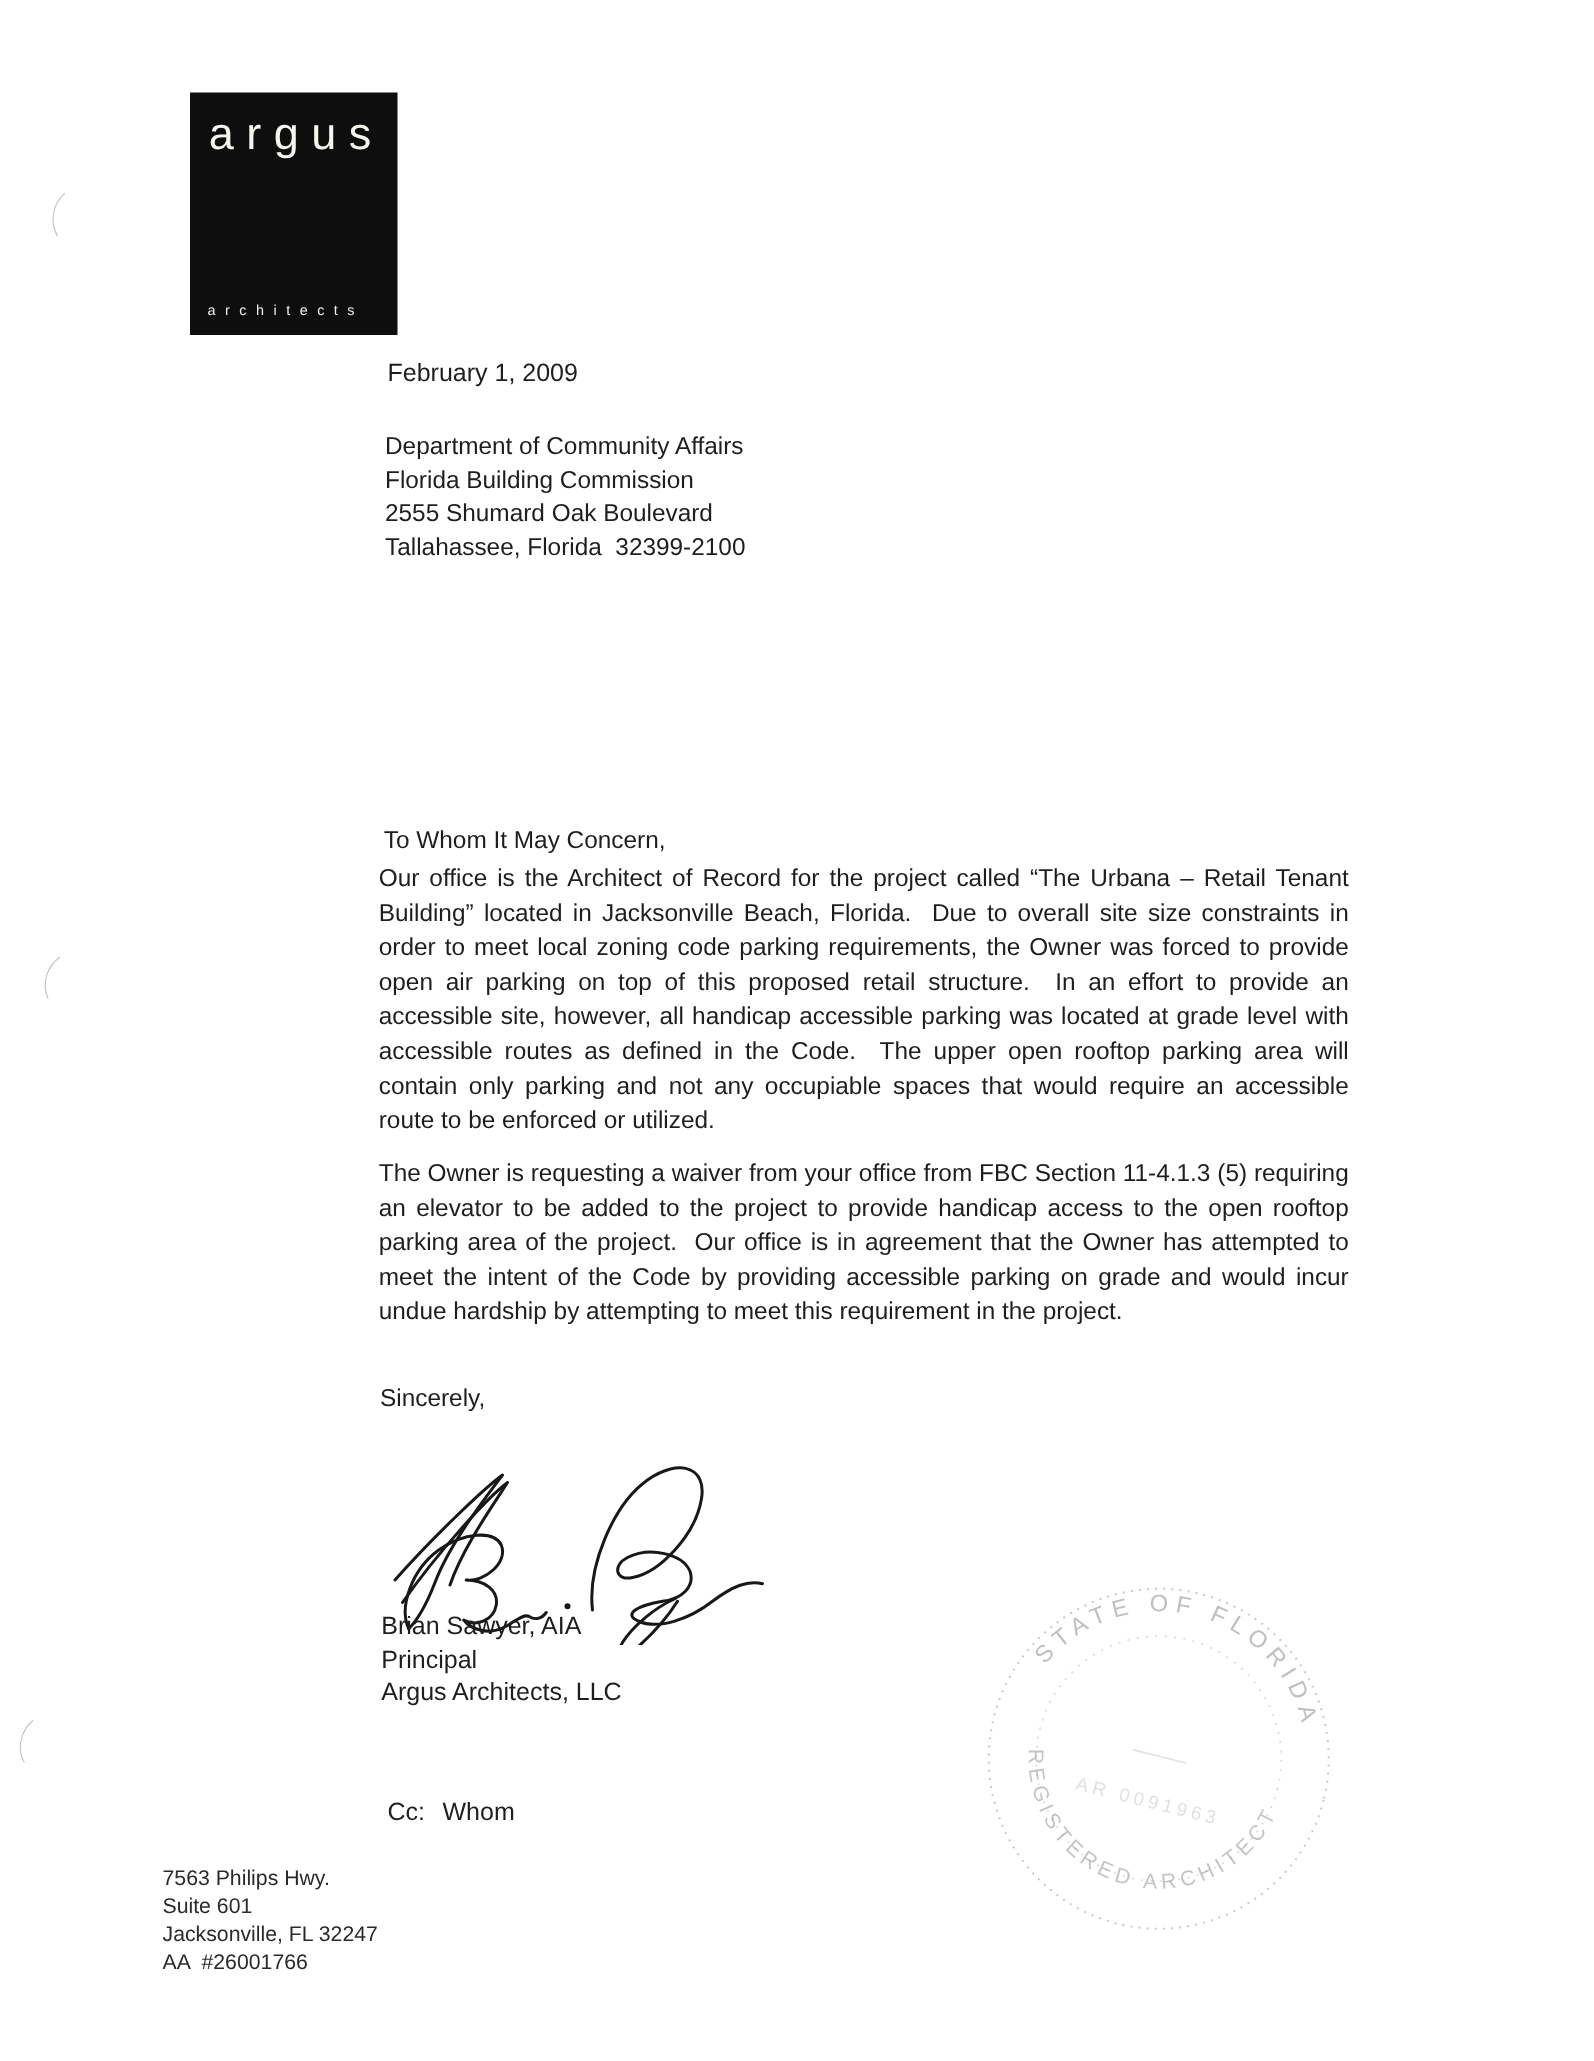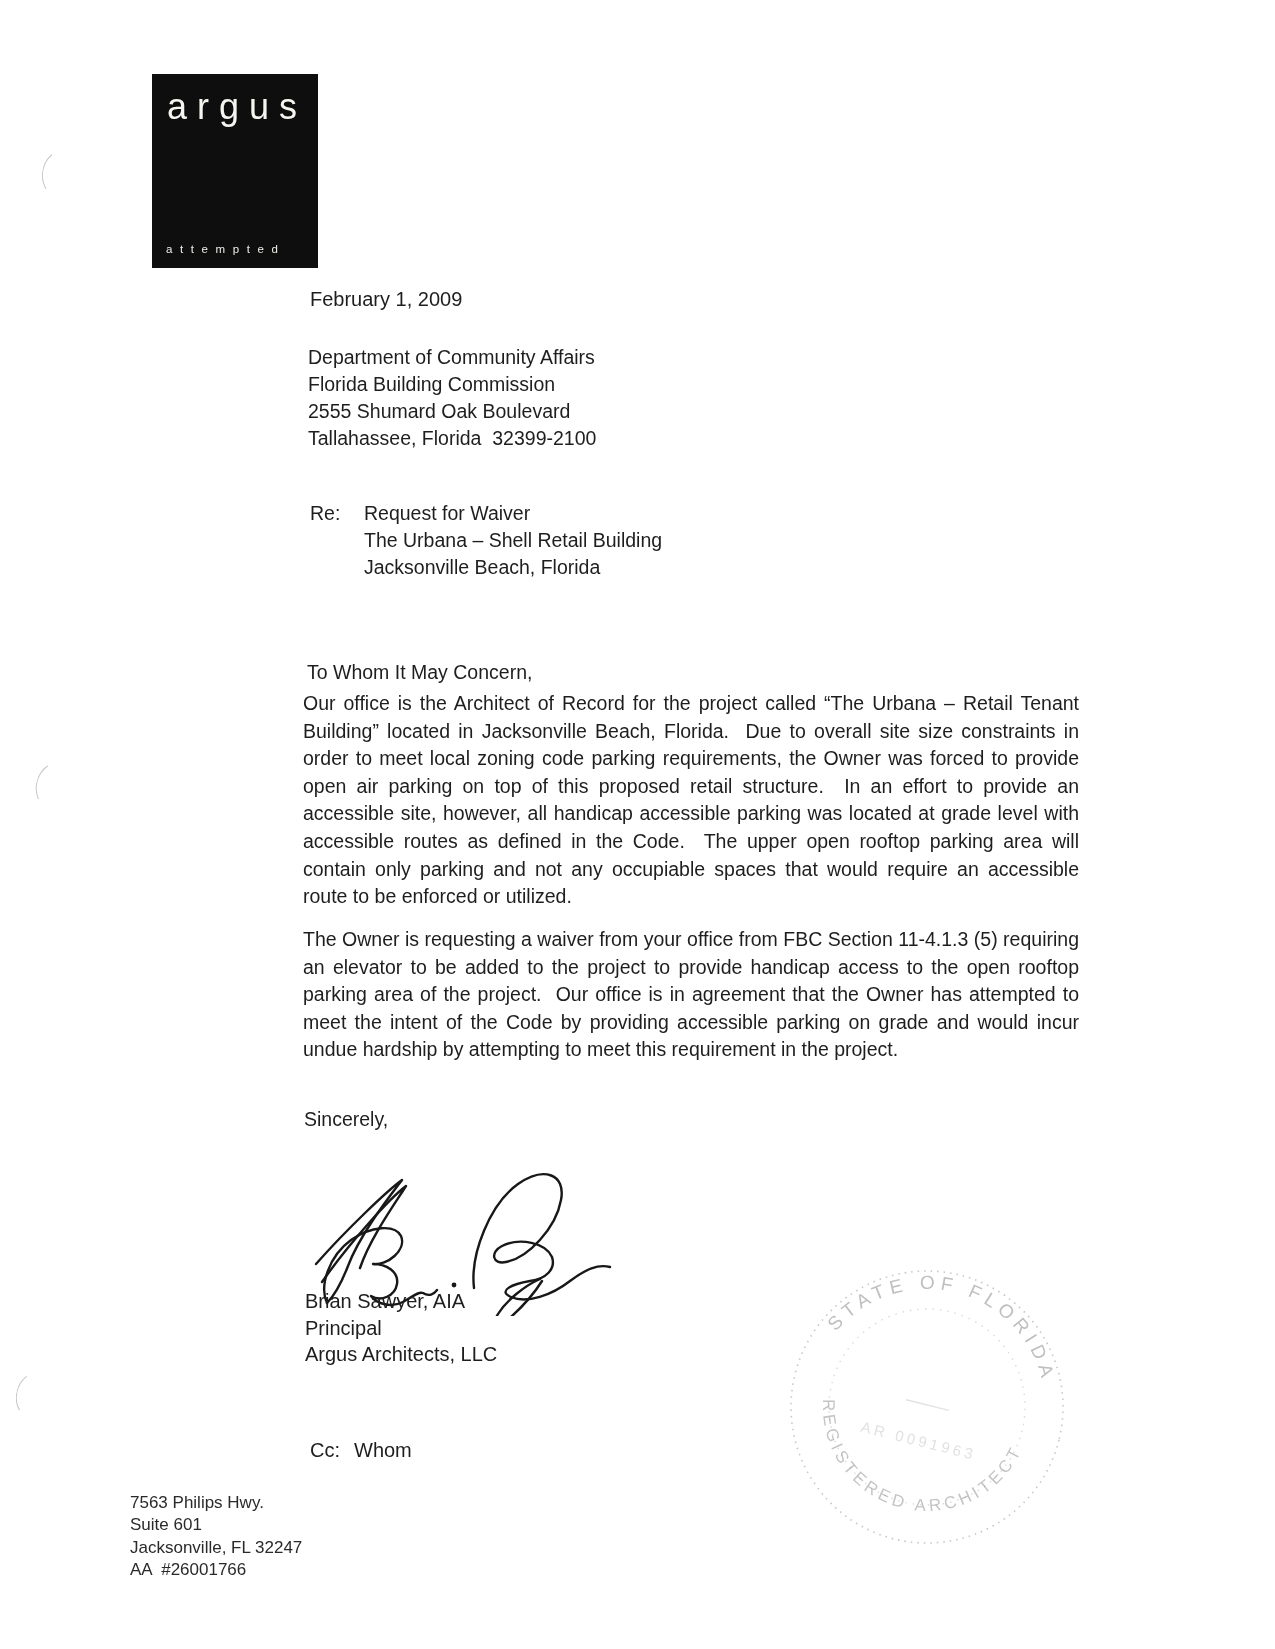--- a/index.html
+++ b/index.html
@@ -67,40 +67,32 @@
 <body>
 
 <div class="page">
 
   <div class="artifact a1"></div>
   <div class="artifact a2"></div>
   <div class="artifact a3"></div>
 
   <div class="logo">
     <span class="logo-title">argus</span>
-    <span class="logo-sub">attempted</span>
+    <span class="logo-sub">architects</span>
   </div>
 
   <div class="date">February 1, 2009</div>
 
   <div class="recipient">
     <div class="tline">Department of Community Affairs</div>
     <div class="tline">Florida Building Commission</div>
     <div class="tline">2555 Shumard Oak Boulevard</div>
     <div class="tline">Tallahassee, Florida  32399-2100</div>
   </div>
 
-  <div class="re-block">
-    <div class="re-label">Re:</div>
-    <div>
-      <div class="tline">Request for Waiver</div>
-      <div class="tline">The Urbana – Shell Retail Building</div>
-      <div class="tline">Jacksonville Beach, Florida</div>
-    </div>
-  </div>
 
   <div class="salutation">To Whom It May Concern,</div>
 
   <p class="para para1">Our office is the Architect of Record for the project called “The Urbana – Retail Tenant Building” located in Jacksonville Beach, Florida.  Due to overall site size constraints in order to meet local zoning code parking requirements, the Owner was forced to provide open air parking on top of this proposed retail structure.  In an effort to provide an accessible site, however, all handicap accessible parking was located at grade level with accessible routes as defined in the Code.  The upper open rooftop parking area will contain only parking and not any occupiable spaces that would require an accessible route to be enforced or utilized.</p>
   <p class="para para2">The Owner is requesting a waiver from your office from FBC Section 11-4.1.3 (5) requiring an elevator to be added to the project to provide handicap access to the open rooftop parking area of the project.  Our office is in agreement that the Owner has attempted to meet the intent of the Code by providing accessible parking on grade and would incur undue hardship by attempting to meet this requirement in the project.</p>
 
   <div class="closing">Sincerely,</div>
 
   <svg class="signature" width="320" height="180" viewBox="0 0 320 180">
     <path d="M18,128 C48,94 90,54 104,44 C92,60 62,98 50,130 C43,148 35,161 29,167"></path>

